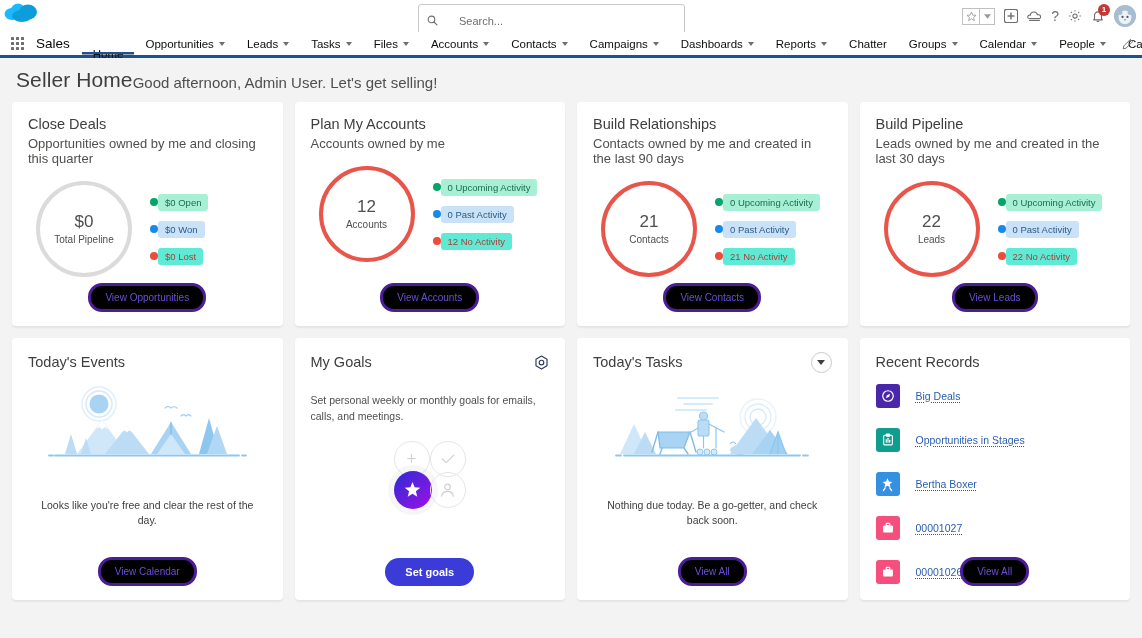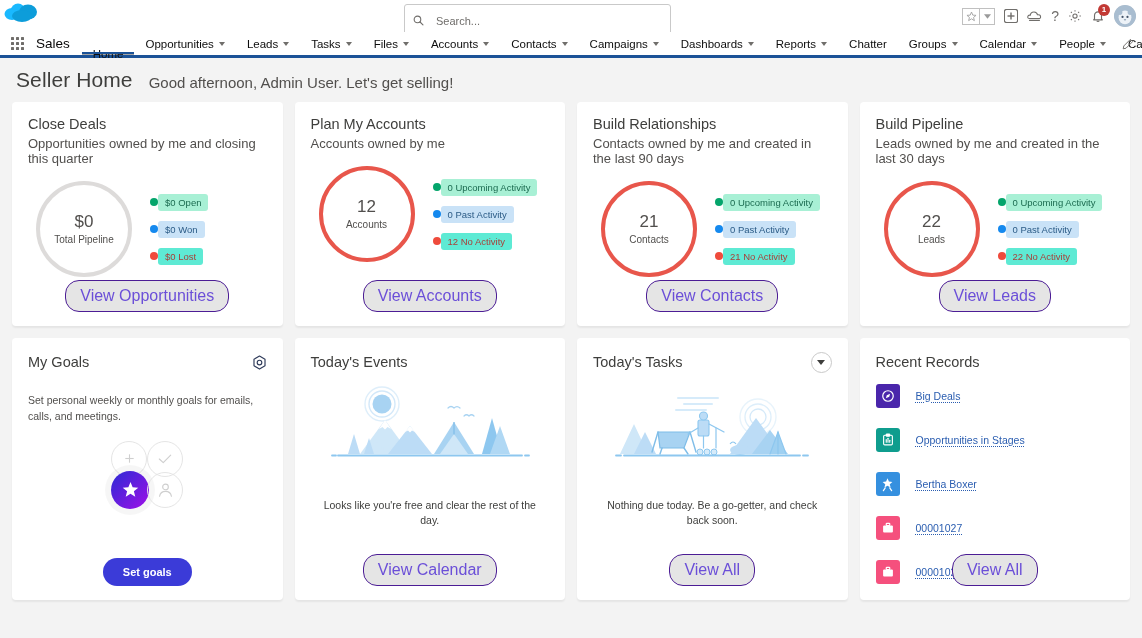--- a/index.html
+++ b/index.html
@@ -13,25 +13,25 @@
   
   .global-header {
     height: 32px; background: #ffffff;
     display: flex; align-items: center;
     position: relative;
   }
   .sf-logo { width: 46px; height: 32px; position: relative; flex: 0 0 46px; }
   .sf-logo svg { position: absolute; left: 4px; top: 1px; }
 
   .global-search {
-    position: absolute; left: 404px; top: 4px;
+    position: absolute; left: 418px; top: 4px;
     width: 267px; height: 33px;
     border: 1px solid #c9c9c9; border-radius: 3px;
     background: #fff; display: flex; align-items: center;
-    padding: 0 8px; gap: 12px;
+    padding: 0 8px; gap: 21px;
   }
   .global-search .sicon { flex: 0 0 11px; color: #706e6b; display:flex; }
   .global-search input {
     border: none; outline: none; width: 100%;
     font-family: "Liberation Sans", sans-serif;
     font-size: 11px; color: #514f4d; background: transparent;
   }
   .global-search input::placeholder { color: #706e6b; }
 
   .header-right {
@@ -96,21 +96,21 @@
     margin-top: 1px;
   }
   .nav-pencil {
     position: absolute; right: 8px; top: 0; bottom: 0;
     display: flex; align-items: center; color: #706e6b; cursor: pointer;
   }
 
   
   .page-header {
     height: 44px; display: flex; align-items: center;
-    padding: 0 16px; gap: 16px; background: #f3f3f3;
+    padding: 0 16px; background: #f3f3f3;
   }
   .page-title {
     font-size: 21px; color: #3e3e3c; font-weight: 400; letter-spacing: 0.1px;
   }
   .page-greeting { font-size: 15px; color: #514f4d; padding-top: 5px; }
 
   
   .grid {
     display: grid;
     grid-template-columns: repeat(4, 1fr);
@@ -158,23 +158,23 @@
   .pill-red   { background: #5eead4; color: #a8403a; }
   .dot-green { background: #04a56b; }
   .dot-blue  { background: #1589ee; }
   .dot-red   { background: #ef4b3c; }
 
   .card-footer {
     position: absolute; left: 0; right: 0; bottom: 14px;
     display: flex; justify-content: center;
   }
   .btn-outline {
-    border: 1px solid #4c1d95; border-radius: 14px;
-    background: #e5e5e5; color: #6b4fd8;
-    font-size: 16px; padding: 6px 14px; cursor: pointer;
+    border: 3px solid #4c1d95; border-radius: 14px;
+    background: #000000; color: #6b4fd8;
+    font-size: 10px; padding: 6px 14px; cursor: pointer;
     font-family: "Liberation Sans", sans-serif; white-space: nowrap;
   }
 
   
   .goals-head { display: flex; align-items: flex-start; justify-content: space-between; }
   .gear-btn { cursor: pointer; display: flex; color: #2e3a59; margin-top: 1px; }
   .goals-desc { font-size: 10.5px; color: #514f4d; margin-top: 22px; line-height: 1.5; }
   .goals-art {
     margin-top: 16px; display: flex; justify-content: center;
   }
@@ -516,20 +516,59 @@
         </div>
       </div>
     </div>
     <div class="card-footer">
       <button class="btn-outline">View Leads</button>
     </div>
   </div>
 </div>
 
 <div class="grid row2">
+
+  <div class="card">
+    <div class="card-title">Today's Events</div>
+    <div class="illus-wrap">
+      <svg width="200" height="100" viewBox="0 0 200 100">
+        <g stroke="#b5d9f5" fill="none" stroke-width="1.4">
+          <circle cx="52" cy="22" r="17" opacity="0.45"></circle>
+          <circle cx="52" cy="22" r="13" opacity="0.6"></circle>
+        </g>
+        <circle cx="52" cy="22" r="9.5" fill="#a8d3f2"></circle>
+        <path d="M30 72 L55 38 L80 72 Z" fill="#cfe7f8"></path>
+        <path d="M58 72 L80 44 L102 72 Z" fill="#bcdcf6"></path>
+        <path d="M49 47 L55 38 L61 47 L57.5 45 L55 47.5 L52.5 45 Z" fill="#ffffff"></path>
+        <path d="M75 50 L80 44 L85 50 L82 48.5 L80 50.5 L78 48.5 Z" fill="#ffffff"></path>
+        <path d="M104 72 L124 40 L144 72 Z" fill="#a8d3f2"></path>
+        <path d="M124 40 L124 72" stroke="#7fbde8" stroke-width="1.2"></path>
+        <path d="M110 72 L124 52 L138 72" fill="#cfe7f8"></path>
+        <path d="M152 72 L162 36 L172 72 Z" fill="#8dc7ef"></path>
+        <path d="M160 72 L170 44 L180 72 Z" fill="#b0d8f4"></path>
+        <g fill="#bcdcf6">
+          <path d="M18 72 L24 52 L30 72 Z"></path>
+          <path d="M34 72 L39 56 L44 72 Z"></path>
+        </g>
+        <circle cx="47" cy="65" r="4.5" fill="#cfe7f8"></circle>
+        <circle cx="57" cy="67" r="3.5" fill="#cfe7f8"></circle>
+        <line x1="8" y1="73.5" x2="192" y2="73.5" stroke="#8dc7ef" stroke-width="1.8" stroke-linecap="round"></line>
+        <line x1="2" y1="73.5" x2="6" y2="73.5" stroke="#8dc7ef" stroke-width="1.8" stroke-linecap="round"></line>
+        <line x1="195" y1="73.5" x2="199" y2="73.5" stroke="#8dc7ef" stroke-width="1.8" stroke-linecap="round"></line>
+        <g stroke="#a8d3f2" fill="none" stroke-width="1.2" stroke-linecap="round">
+          <path d="M118 26 q3-3 6 0 q3-3 6 0"></path>
+          <path d="M134 34 q2.5-2.5 5 0 q2.5-2.5 5 0"></path>
+        </g>
+      </svg>
+    </div>
+    <div class="empty-msg">Looks like you're free and clear the rest of the day.</div>
+    <div class="card-footer">
+      <button class="btn-outline">View Calendar</button>
+    </div>
+  </div>
 
   <div class="card">
     <div class="goals-head">
       <div class="card-title">My Goals</div>
       <span class="gear-btn">
         <svg width="15" height="16" viewBox="0 0 16 18" fill="none" stroke="#2e3a59" stroke-width="1.3">
           <polygon points="8,1.2 14.2,4.8 14.2,12.2 8,15.8 1.8,12.2 1.8,4.8" stroke-linejoin="round"></polygon>
           <circle cx="8" cy="8.5" r="2.6"></circle>
         </svg>
       </span>
@@ -560,59 +599,20 @@
           </svg>
         </span>
       </div>
     </div>
     <div class="card-footer">
       <button class="btn-solid" style="background: rgb(59, 59, 216);">Set goals</button>
     </div>
   </div>
 
   <div class="card">
-    <div class="card-title">Today's Events</div>
-    <div class="illus-wrap">
-      <svg width="200" height="100" viewBox="0 0 200 100">
-        <g stroke="#b5d9f5" fill="none" stroke-width="1.4">
-          <circle cx="52" cy="22" r="17" opacity="0.45"></circle>
-          <circle cx="52" cy="22" r="13" opacity="0.6"></circle>
-        </g>
-        <circle cx="52" cy="22" r="9.5" fill="#a8d3f2"></circle>
-        <path d="M30 72 L55 38 L80 72 Z" fill="#cfe7f8"></path>
-        <path d="M58 72 L80 44 L102 72 Z" fill="#bcdcf6"></path>
-        <path d="M49 47 L55 38 L61 47 L57.5 45 L55 47.5 L52.5 45 Z" fill="#ffffff"></path>
-        <path d="M75 50 L80 44 L85 50 L82 48.5 L80 50.5 L78 48.5 Z" fill="#ffffff"></path>
-        <path d="M104 72 L124 40 L144 72 Z" fill="#a8d3f2"></path>
-        <path d="M124 40 L124 72" stroke="#7fbde8" stroke-width="1.2"></path>
-        <path d="M110 72 L124 52 L138 72" fill="#cfe7f8"></path>
-        <path d="M152 72 L162 36 L172 72 Z" fill="#8dc7ef"></path>
-        <path d="M160 72 L170 44 L180 72 Z" fill="#b0d8f4"></path>
-        <g fill="#bcdcf6">
-          <path d="M18 72 L24 52 L30 72 Z"></path>
-          <path d="M34 72 L39 56 L44 72 Z"></path>
-        </g>
-        <circle cx="47" cy="65" r="4.5" fill="#cfe7f8"></circle>
-        <circle cx="57" cy="67" r="3.5" fill="#cfe7f8"></circle>
-        <line x1="8" y1="73.5" x2="192" y2="73.5" stroke="#8dc7ef" stroke-width="1.8" stroke-linecap="round"></line>
-        <line x1="2" y1="73.5" x2="6" y2="73.5" stroke="#8dc7ef" stroke-width="1.8" stroke-linecap="round"></line>
-        <line x1="195" y1="73.5" x2="199" y2="73.5" stroke="#8dc7ef" stroke-width="1.8" stroke-linecap="round"></line>
-        <g stroke="#a8d3f2" fill="none" stroke-width="1.2" stroke-linecap="round">
-          <path d="M118 26 q3-3 6 0 q3-3 6 0"></path>
-          <path d="M134 34 q2.5-2.5 5 0 q2.5-2.5 5 0"></path>
-        </g>
-      </svg>
-    </div>
-    <div class="empty-msg">Looks like you're free and clear the rest of the day.</div>
-    <div class="card-footer">
-      <button class="btn-outline">View Calendar</button>
-    </div>
-  </div>
-
-  <div class="card">
     <div class="card-title">Today's Tasks</div>
     <div class="chev-btn">
         <span class="tri"></span>
       </div>
     <div class="illus-wrap">
       <svg width="200" height="100" viewBox="0 0 200 100">
         <g stroke="#cfe7f8" fill="none" stroke-width="1.3">
           <circle cx="146" cy="35" r="18" opacity="0.5"></circle>
           <circle cx="146" cy="35" r="13" opacity="0.7"></circle>
           <circle cx="146" cy="35" r="8" opacity="0.9"></circle>

